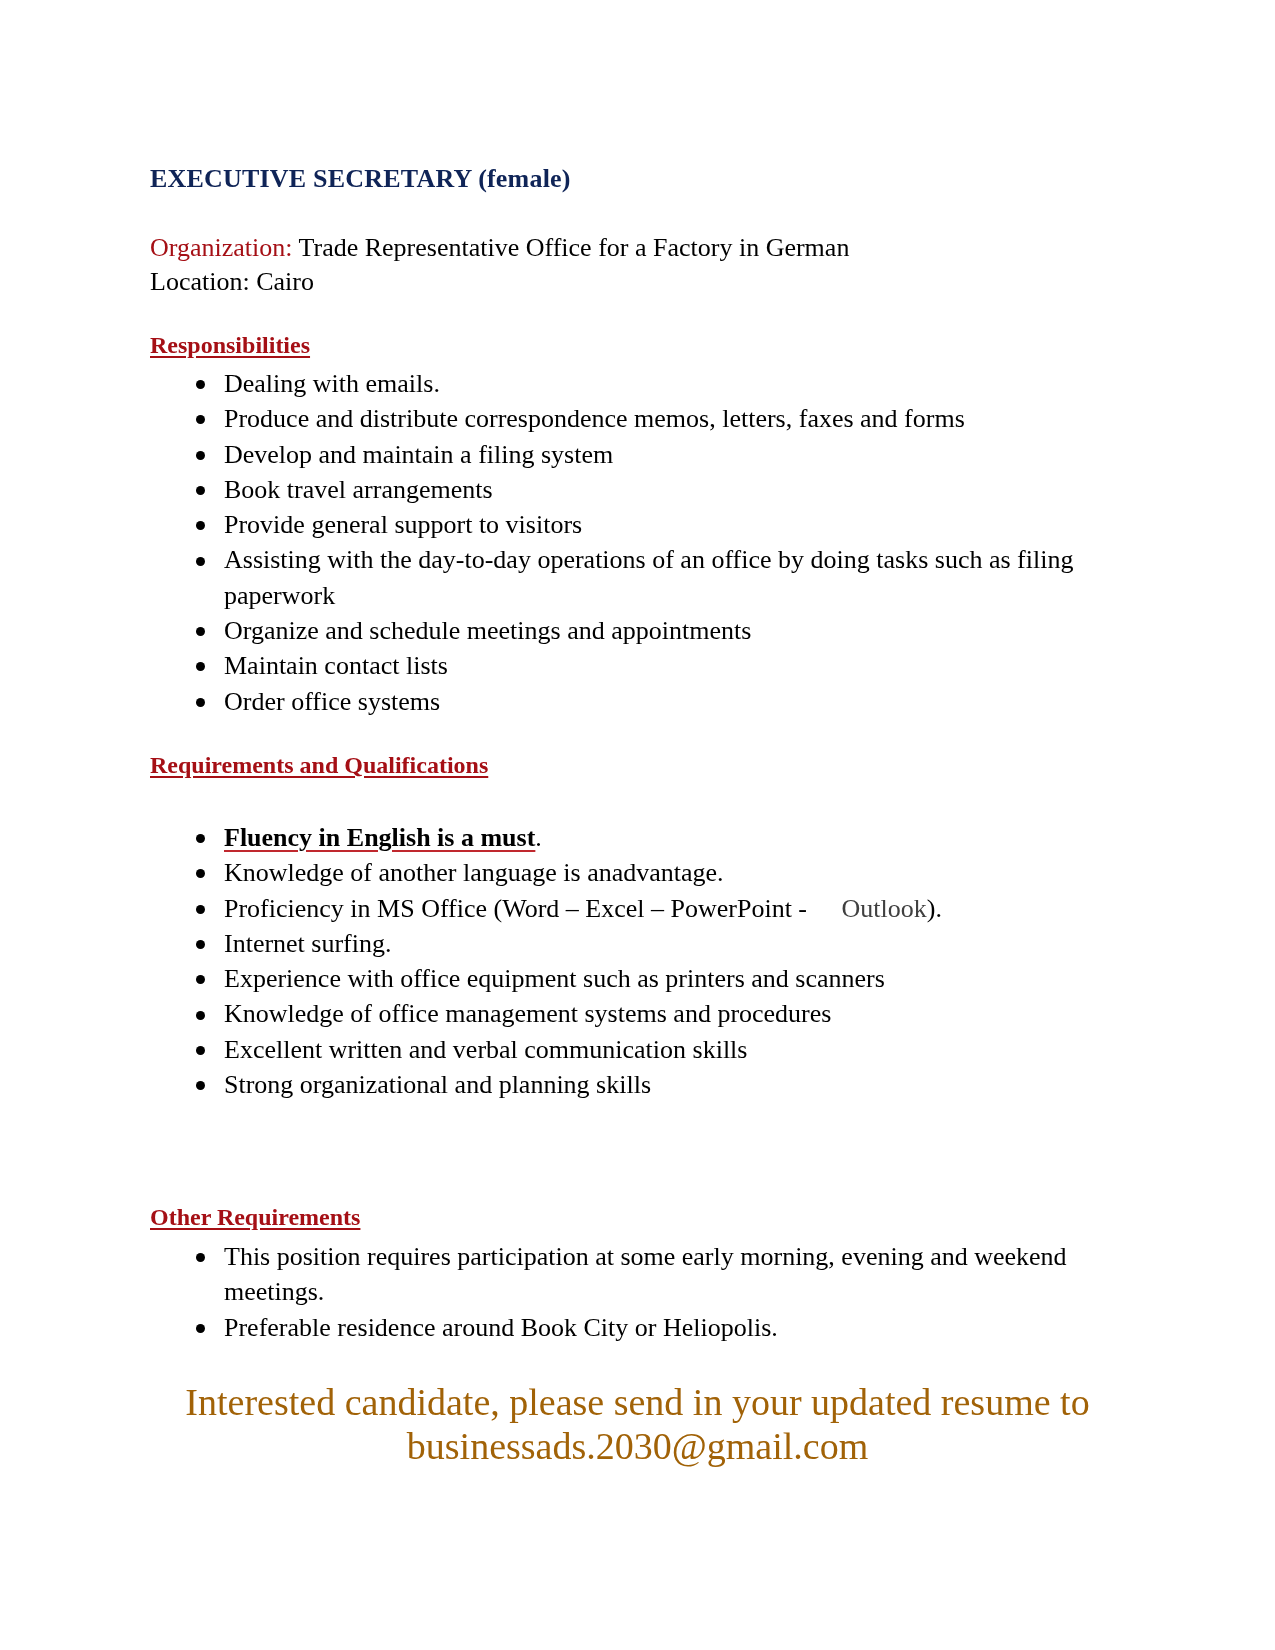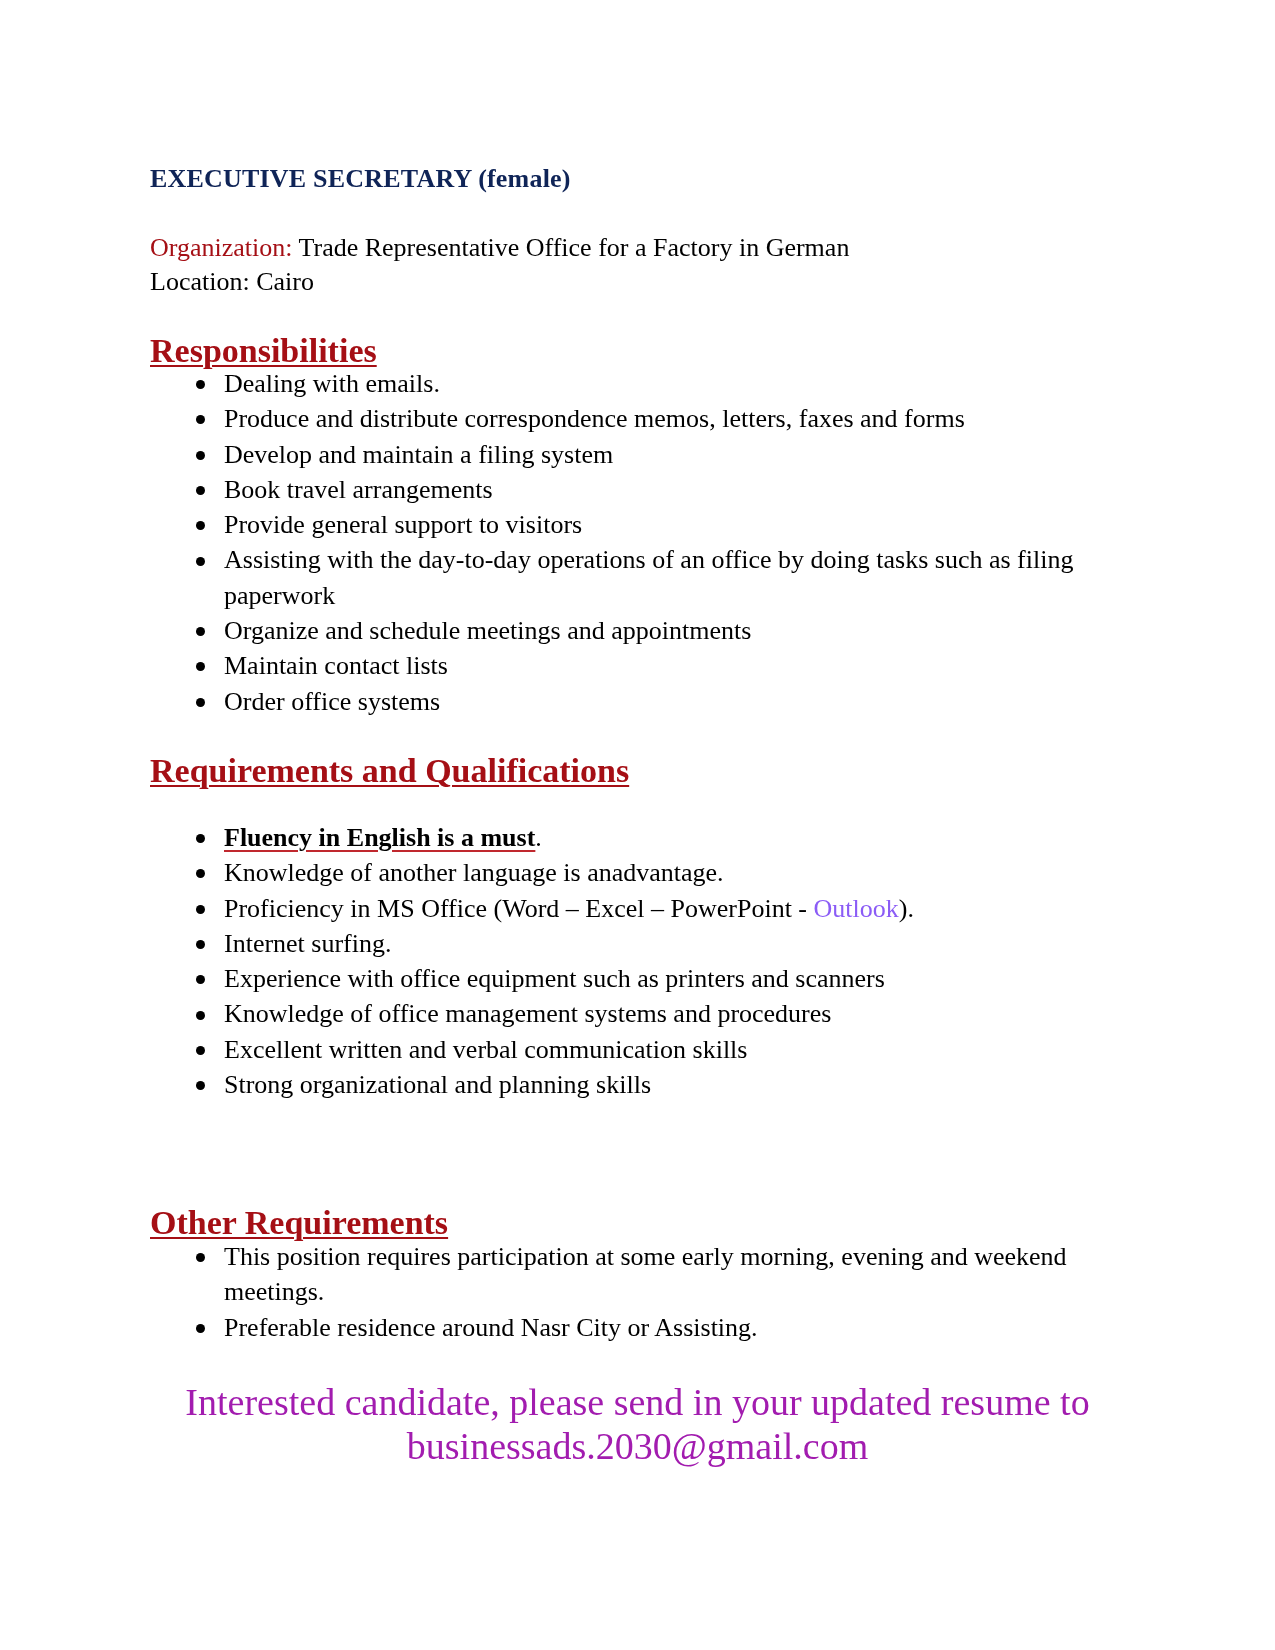--- a/index.html
+++ b/index.html
@@ -37,21 +37,21 @@
       line-height: 30px;
       white-space: nowrap;
     }
     .meta-org { top: 217px; }
     .meta-loc { top: 251px; }
     .label-red { color: #a50f15; }
 
     .section-heading {
       position: absolute;
       left: 150px;
-      font-size: 34px;
+      font-size: 24px;
       font-weight: bold;
       color: #a50f15;
       text-decoration: underline;
       text-decoration-thickness: 2px;
       text-underline-offset: 3px;
       white-space: nowrap;
     }
     .h-resp  { top: 316px; }
     .h-req   { top: 736px; }
     .h-other { top: 1188px; }
@@ -91,31 +91,31 @@
     .list-req   { top: 804px; }
     .list-other { top: 1223px; }
 
     .item-emph {
       font-weight: bold;
       text-decoration: underline;
       text-decoration-color: #c0282e;
       text-decoration-thickness: 2px;
       text-underline-offset: 4px;
     }
-    .outlook { color: #8b5cf6; }
+    .outlook { color: #404040; margin-left: 28px; }
 
     .cta {
       position: absolute;
       left: 0;
       width: 1275px;
       text-align: center;
       top: 1364px;
       font-size: 38px;
       line-height: 44px;
-      color: #a21caf;
+      color: #a16207;
     }
   </style>
 </head>
 <body>
 
 <div class="page">
 
   <div class="title">EXECUTIVE SECRETARY (female)</div>
 
   <div class="meta-line meta-org">
@@ -146,21 +146,21 @@
     <li><span class="bullet"></span><span>Internet surfing.</span></li>
     <li><span class="bullet"></span><span>Experience with office equipment such as printers and scanners</span></li>
     <li><span class="bullet"></span><span>Knowledge of office management systems and procedures</span></li>
     <li><span class="bullet"></span><span>Excellent written and verbal communication skills</span></li>
     <li><span class="bullet"></span><span>Strong organizational and planning skills</span></li>
   </ul>
 
   <div class="section-heading h-other">Other Requirements</div>
   <ul class="bullets list-other" style="width: 960px;">
     <li><span class="bullet"></span><span>This position requires participation at some early morning, evening and weekend meetings.</span></li>
-    <li><span class="bullet"></span><span>Preferable residence around Nasr City or Assisting.</span></li>
+    <li><span class="bullet"></span><span>Preferable residence around Book City or Heliopolis.</span></li>
   </ul>
 
   <div class="cta">
     <div>Interested candidate, please send in your updated resume to</div>
     <div>businessads.2030@gmail.com</div>
   </div>
 
 </div>
 
 </body></html>

